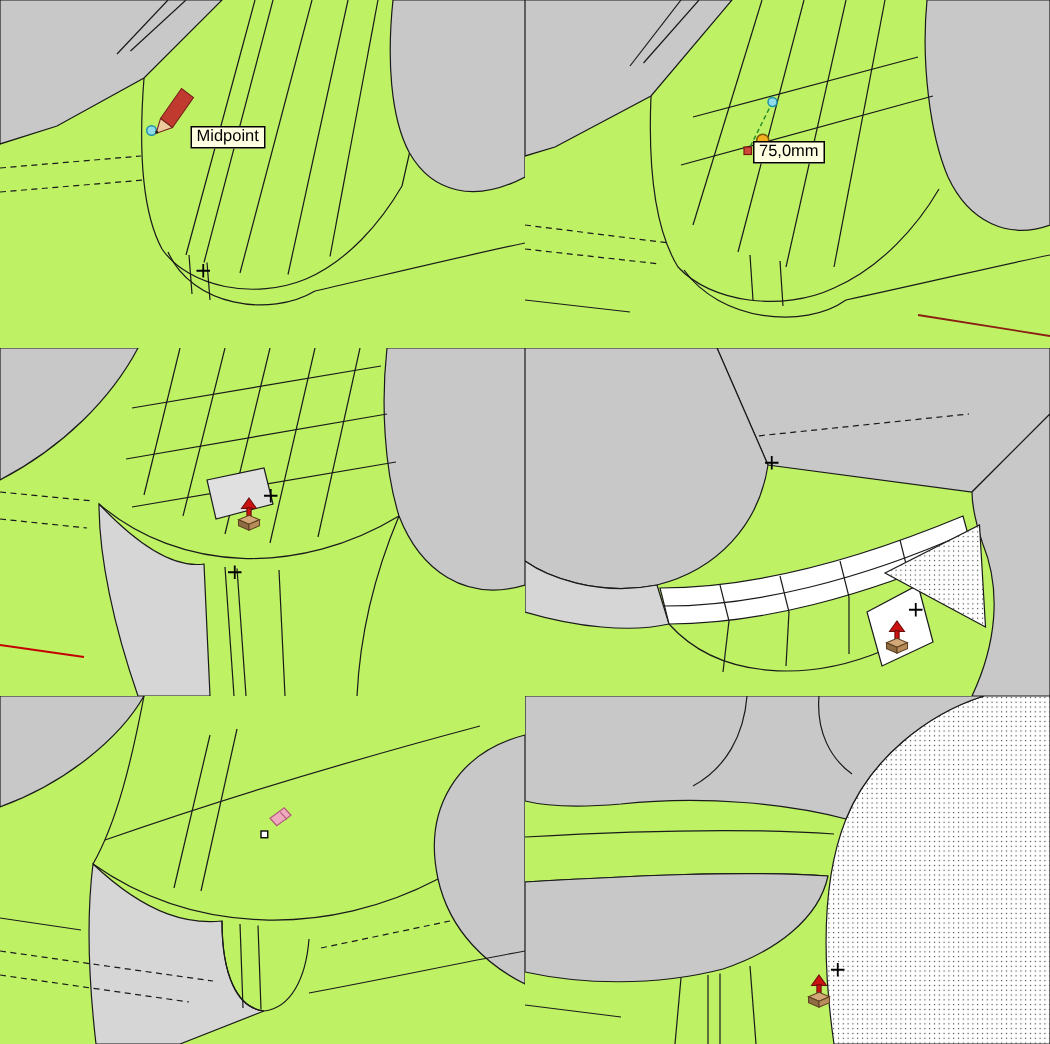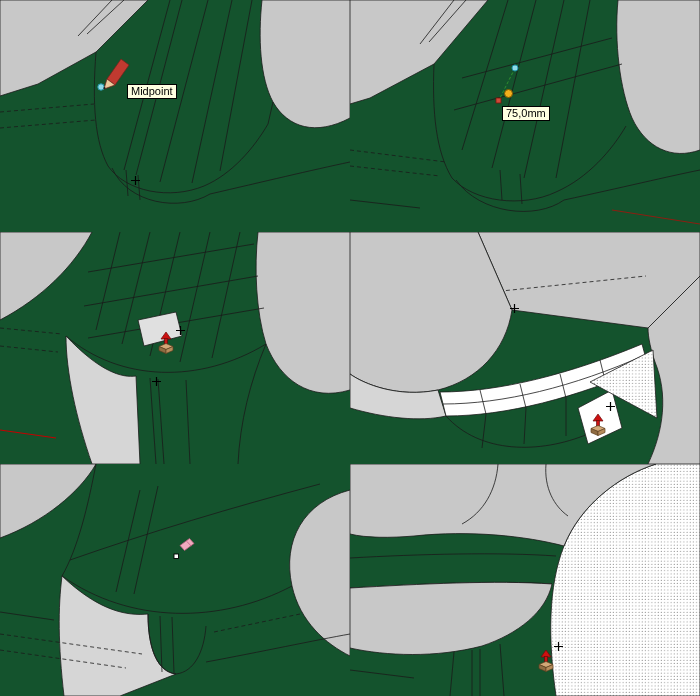--- a/index.html
+++ b/index.html
@@ -3,21 +3,21 @@
 <meta charset="utf-8">
 <style>
   html,body{margin:0;padding:0;background:#fff;}
   .grid{
     width:700px;height:696px;
     display:grid;
     grid-template-columns:350px 350px;
     grid-template-rows:232px 232px 232px;
     background:#fff;
   }
-  .panel{position:relative;width:350px;height:232px;overflow:hidden;background:#14532d;text-align:center;}
+  .panel{position:relative;width:350px;height:232px;overflow:hidden;background:#bef264;text-align:center;}
   .panel svg{display:block;}
   
   .e{fill:none;stroke:#1a1a1a;stroke-width:.8;}
   .f-gray{fill:#c8c8c8;stroke:#1a1a1a;stroke-width:.8;}
   .f-gray-l{fill:#d6d6d6;stroke:#1a1a1a;stroke-width:.8;}
   .f-white{fill:#ffffff;stroke:#1a1a1a;stroke-width:.8;}
   .f-sel{fill:#e0e0e0;stroke:#1a1a1a;stroke-width:.8;}
   .dash{fill:none;stroke:#1a1a1a;stroke-width:.8;stroke-dasharray:4 3;}
   .redline{fill:none;stroke:#c40000;stroke-width:1.2;}
   .darkred{fill:none;stroke:#8a1f12;stroke-width:1.2;}
@@ -117,21 +117,21 @@
         <path class="dash" d="M0,150 L96,162"></path>
         <path class="dash" d="M0,166 L90,176"></path>
       </g>
       <g>
         <path class="greendash" d="M165,68 L149,100"></path>
         <circle cx="165" cy="68" r="3" fill="#8fdbe8" stroke="#1f93a8" stroke-width="1"></circle>
         <rect x="146" y="98" width="5" height="5" fill="#cf4a3a" stroke="#7a150c" stroke-width=".8"></rect>
         <circle cx="158.5" cy="93.5" r="4" fill="#f4b01c" stroke="#7c5800" stroke-width="1"></circle>
       </g>
     </svg>
-    <div class="tip" style="left:152px;top:106px">75,0mm</div>
+    <div class="tip" style="left:152px;top:94px">75,0mm</div>
   </div>
 
   <div class="panel">
     <svg width="350" height="232" viewBox="0 0 350 232">
       <g>
         <path class="f-gray" d="M0,0 L92,0 C74,34 42,66 0,88 Z"></path>
         <path class="f-gray" d="M258,0 L350,0 L350,158 C310,170 280,148 266,112 C256,80 254,36 258,0 Z"></path>
         <path class="e" d="M120,0 L96,98"></path>
         <path class="e" d="M150,0 L122,112"></path>
         <path class="e" d="M180,0 L150,124"></path>

